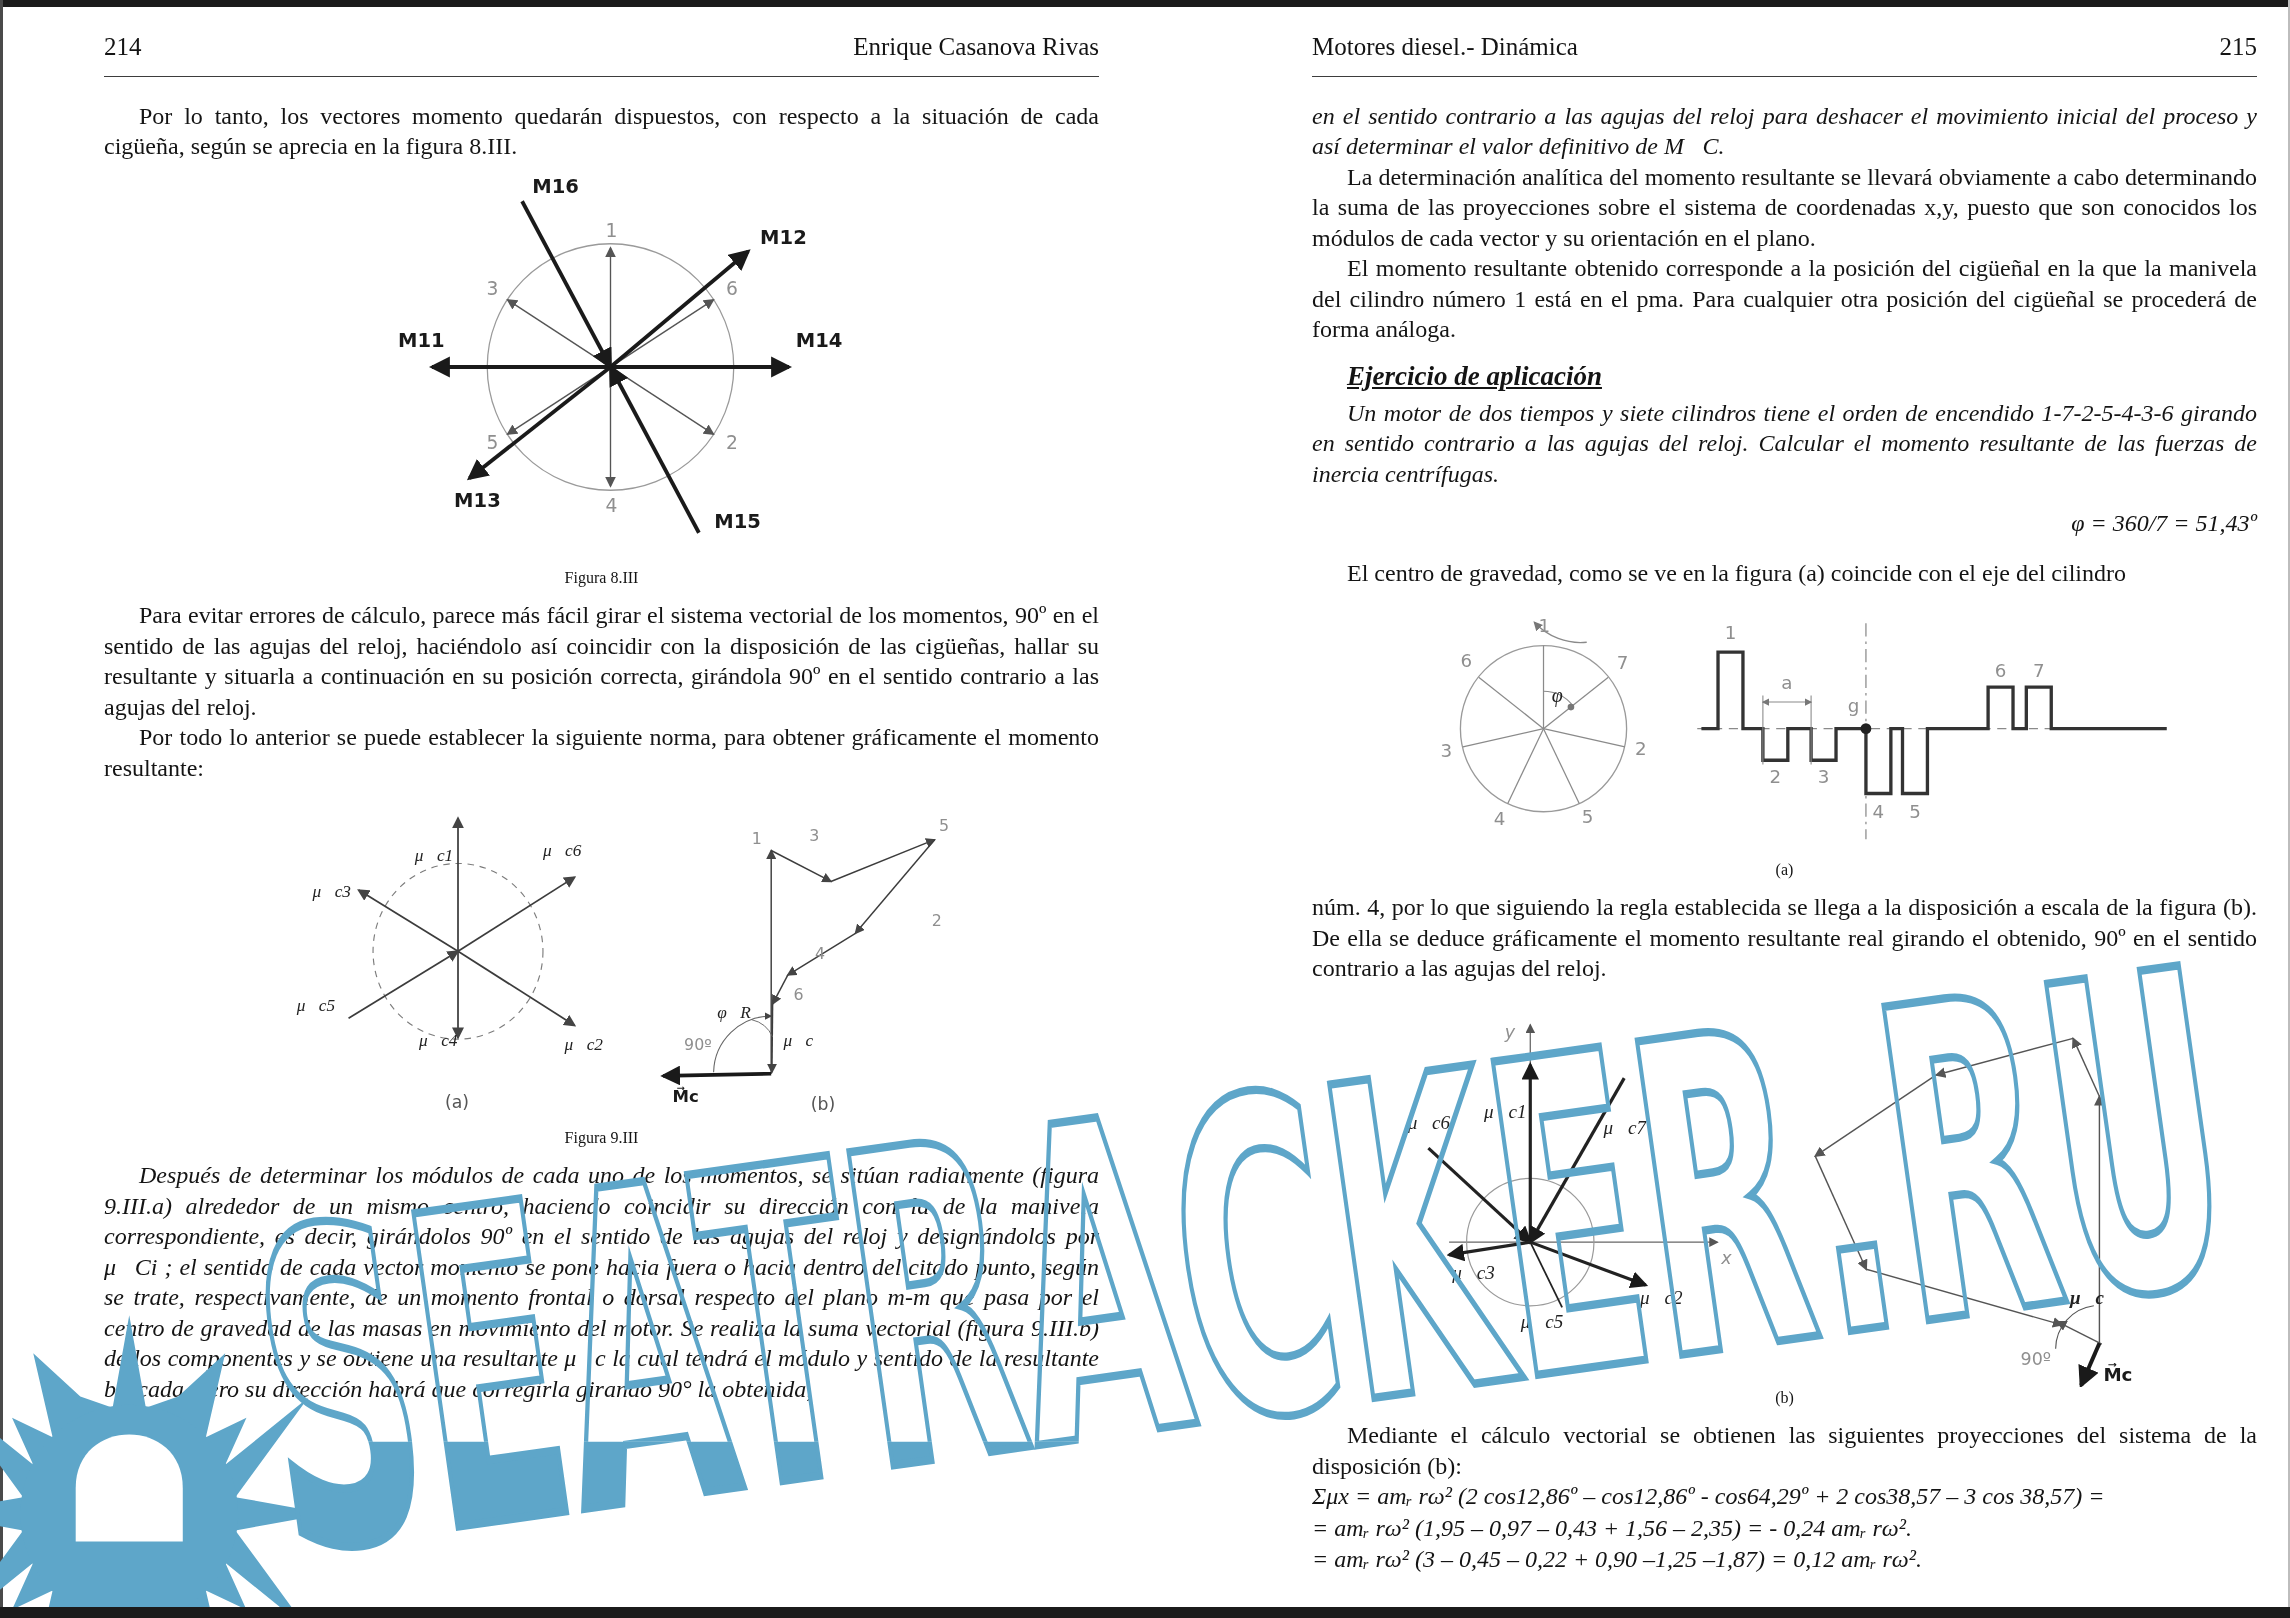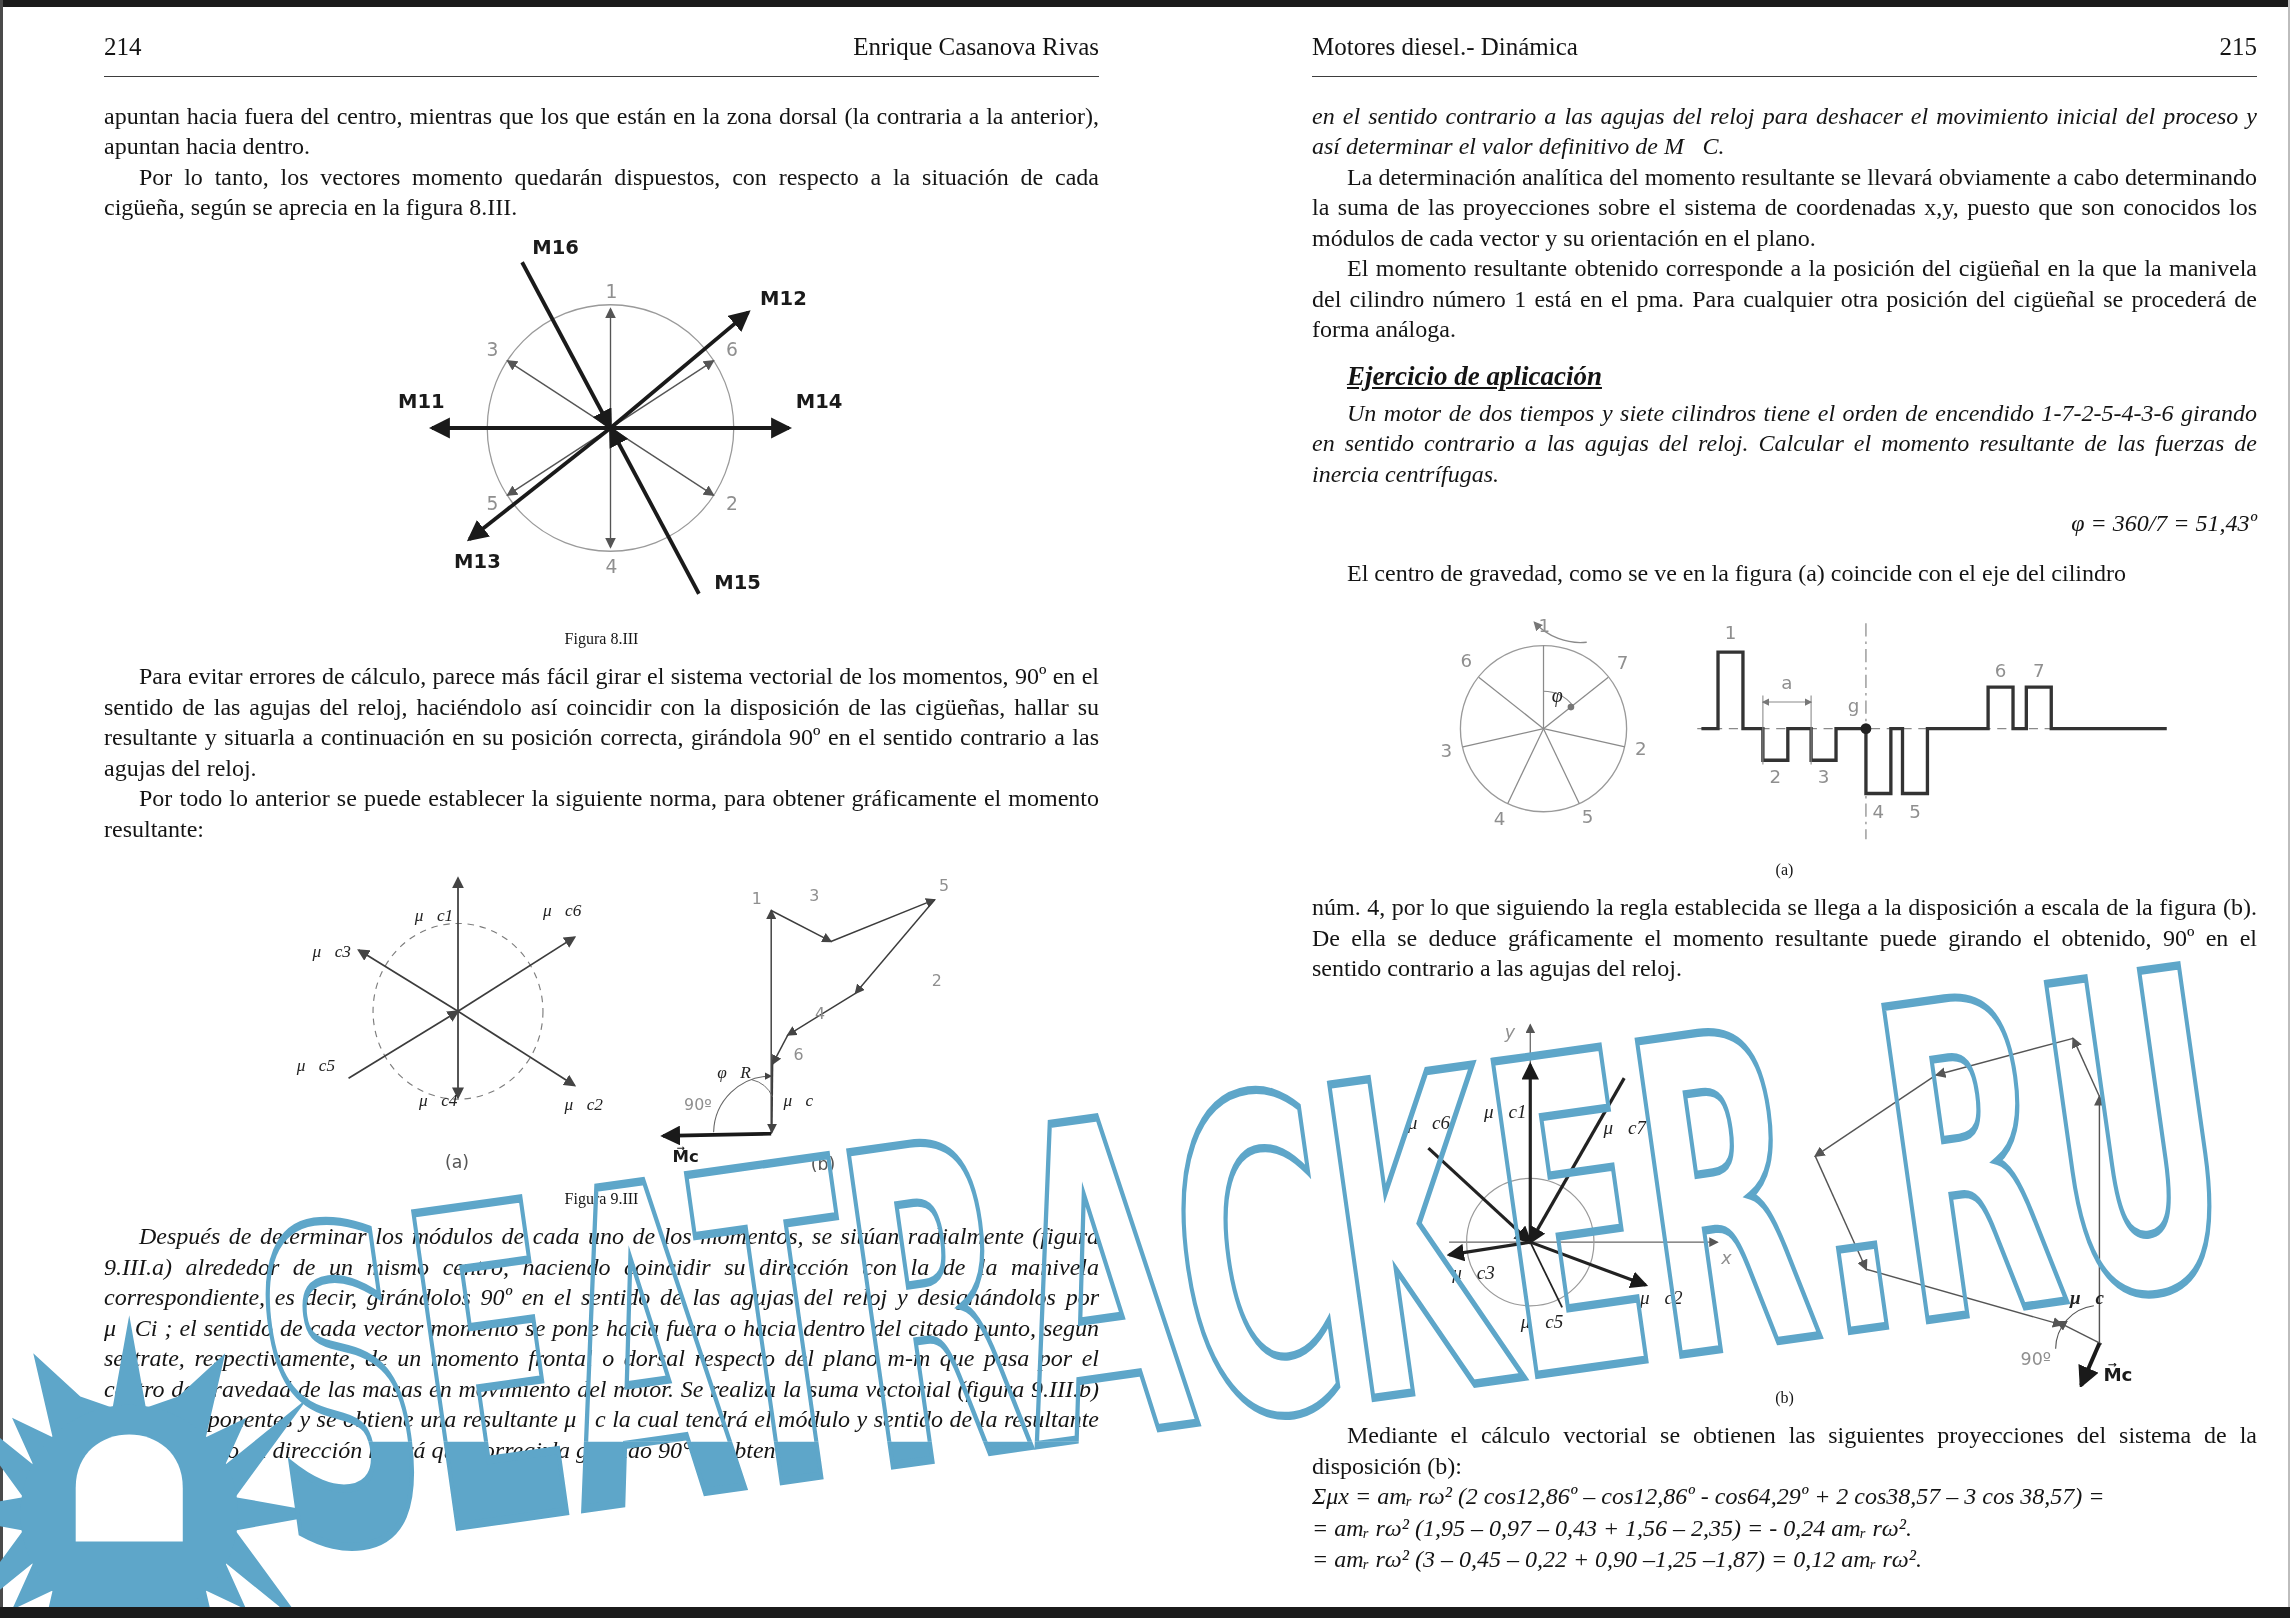--- a/index.html
+++ b/index.html
@@ -49,21 +49,20 @@
 <div class="edge-top"></div>
 <div class="edge-left"></div>
 <div class="edge-right"></div>
 
 <div class="page page-left">
   <div class="page-head">
     <span>214</span>
     <span>Enrique Casanova Rivas</span>
   </div>
 
-  <p>apuntan hacia fuera del centro, mientras que los que están en la zona dorsal (la contraria a la anterior), apuntan hacia dentro.</p>
   <p class="ind">Por lo tanto, los vectores momento quedarán dispuestos, con respecto a la situación de cada cigüeña, según se aprecia en la figura 8.III.</p>
 
   <svg class="fig" viewBox="0 0 760 470" width="646" height="400">
     <defs>
       <marker id="a8t" viewBox="0 0 10 10" refX="8.5" refY="5" markerWidth="8" markerHeight="8" orient="auto-start-reverse">
           <path d="M0,0 L10,5 L0,10 z" fill="#555"></path>
         </marker>
       <marker id="a8k" viewBox="0 0 10 10" refX="8.5" refY="5" markerWidth="5.5" markerHeight="5.5" orient="auto-start-reverse">
           <path d="M0,0 L10,5 L0,10 z" fill="#1a1a1a"></path>
         </marker>
@@ -211,21 +210,21 @@
     <text class="pos" x="428" y="54">1</text>
     <text class="pos" x="482" y="228">2</text>
     <text class="pos" x="540" y="228">3</text>
     <text class="pos" x="606" y="270">4</text>
     <text class="pos" x="650" y="270">5</text>
     <text class="pos" x="753" y="100">6</text>
     <text class="pos" x="799" y="100">7</text>
   </svg>
   <div class="fig-cap">(a)</div>
 
-  <p>núm. 4, por lo que siguiendo la regla establecida se llega a la disposición a escala de la figura (b). De ella se deduce gráficamente el momento resultante puede girando el obtenido, 90º en el sentido contrario a las agujas del reloj.</p>
+  <p>núm. 4, por lo que siguiendo la regla establecida se llega a la disposición a escala de la figura (b). De ella se deduce gráficamente el momento resultante real girando el obtenido, 90º en el sentido contrario a las agujas del reloj.</p>
 
   <svg class="fig" viewBox="0 0 1020 500" width="812" height="398">
     <defs>
       <marker id="abt" viewBox="0 0 10 10" refX="8.5" refY="5" markerWidth="7.5" markerHeight="7.5" orient="auto-start-reverse">
           <path d="M0,0 L10,5 L0,10 z" fill="#555"></path>
         </marker>
       <marker id="abk" viewBox="0 0 10 10" refX="8.5" refY="5" markerWidth="5.5" markerHeight="5.5" orient="auto-start-reverse">
           <path d="M0,0 L10,5 L0,10 z" fill="#1a1a1a"></path>
         </marker>
     </defs>

